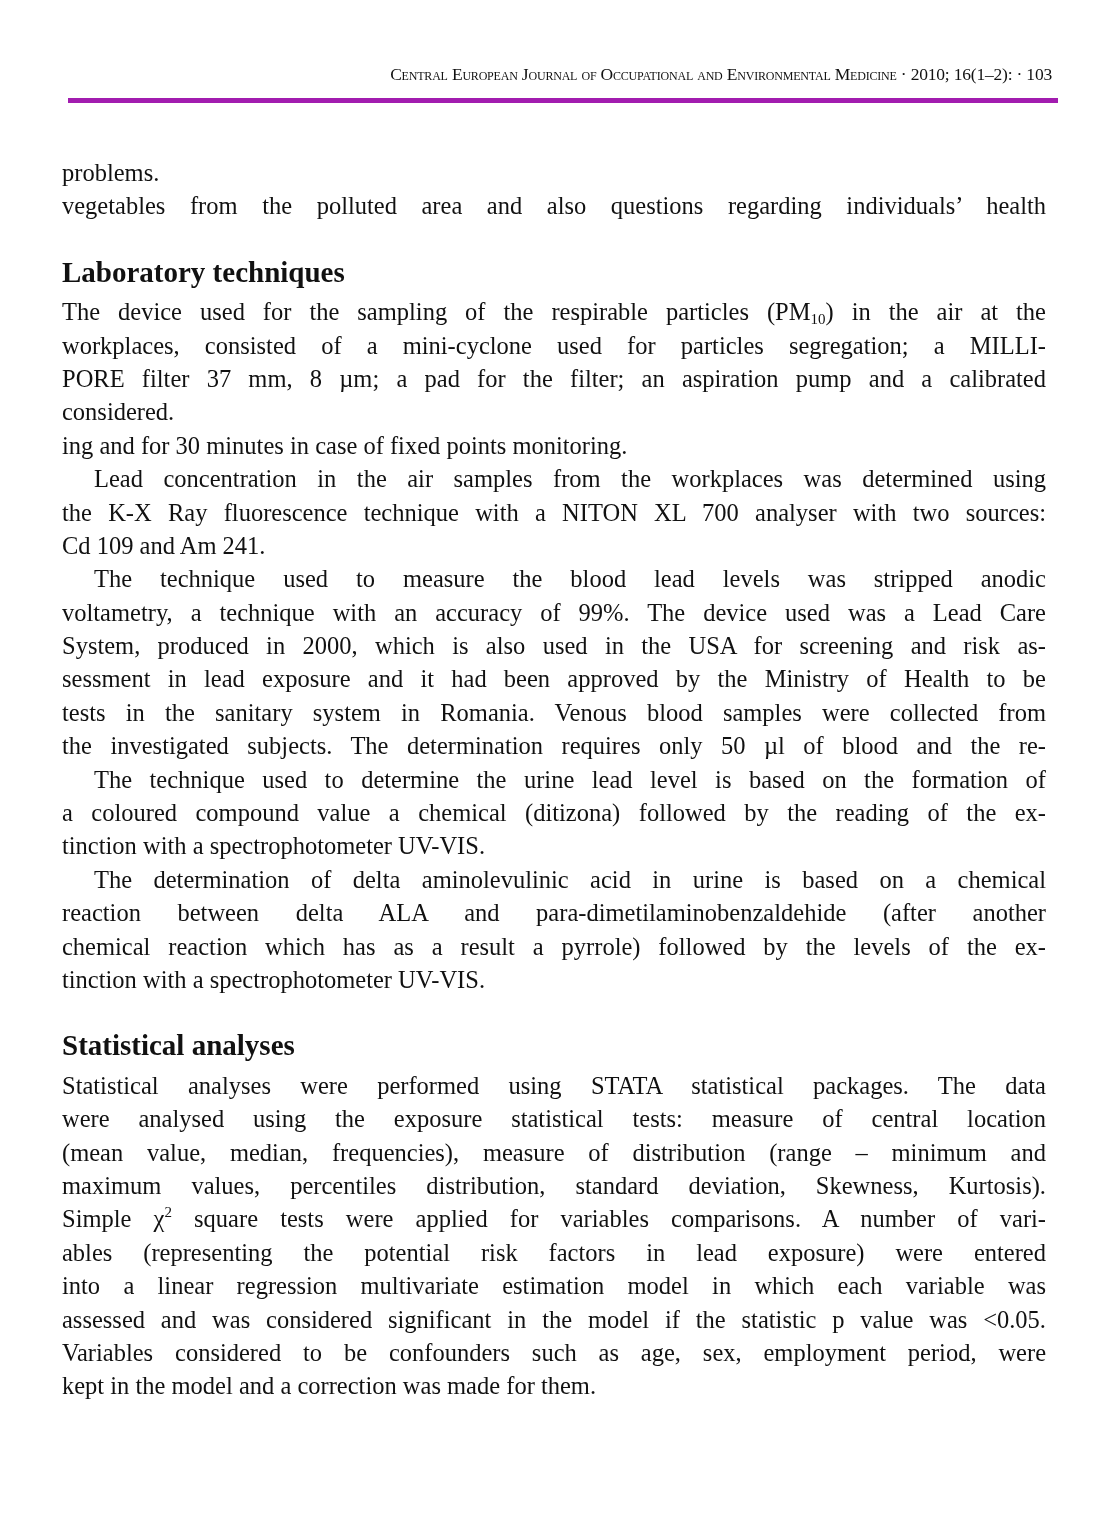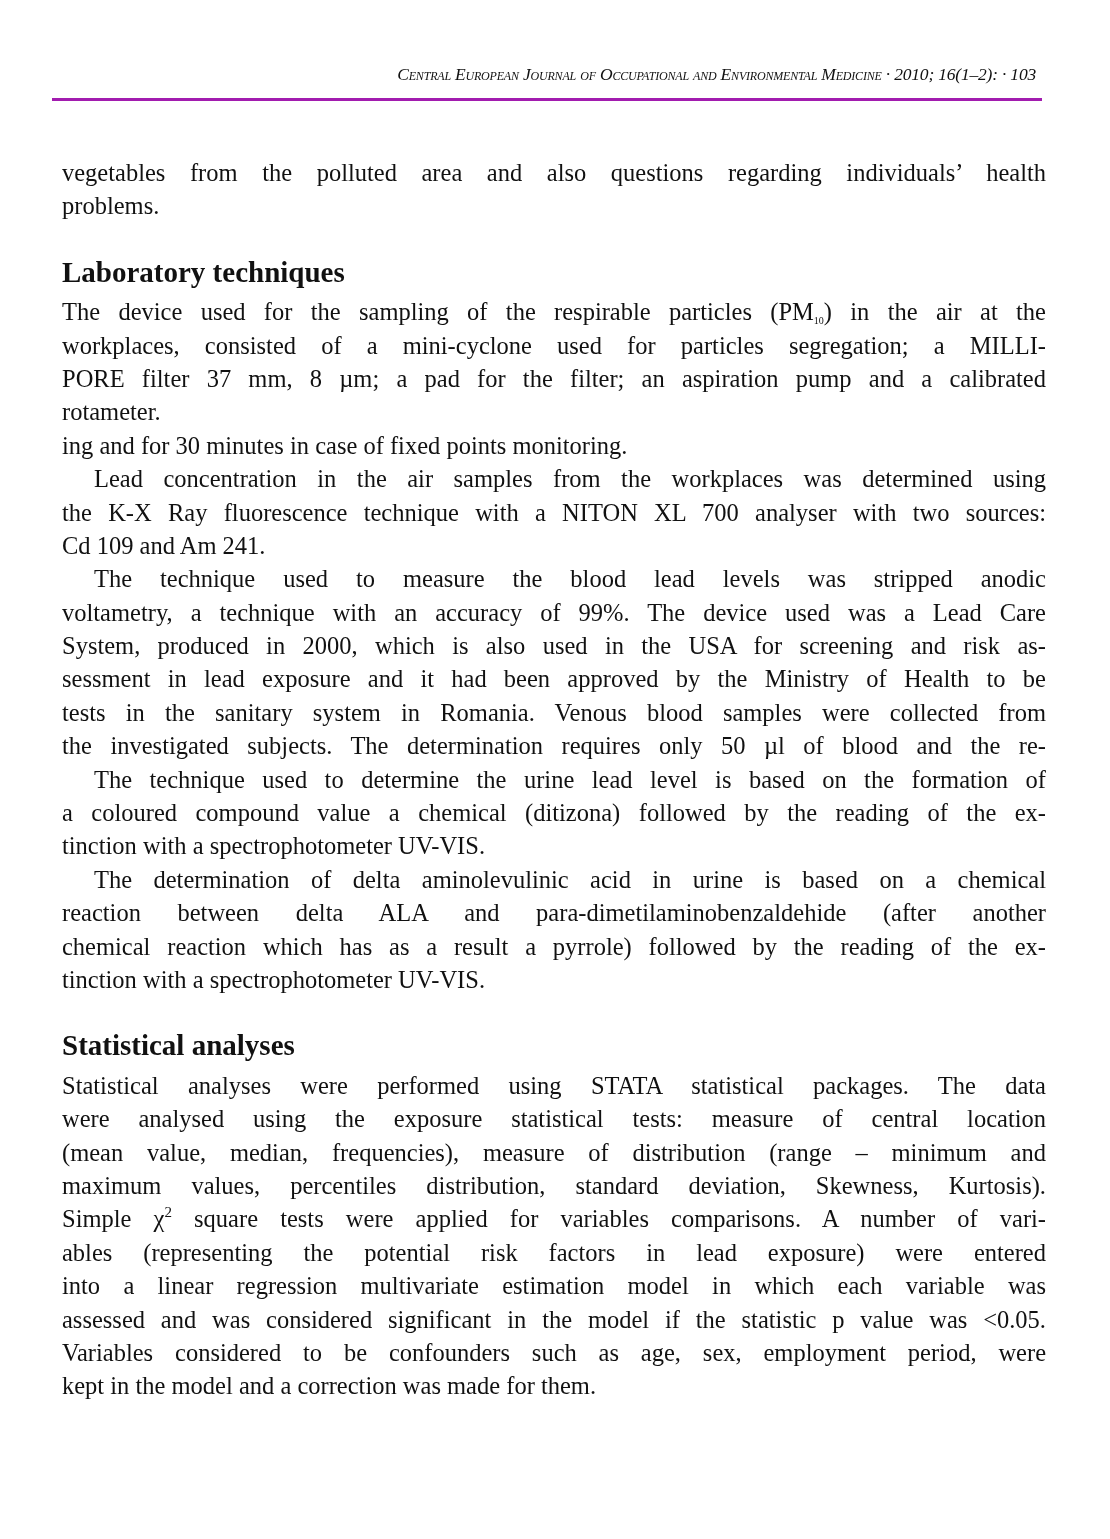--- a/index.html
+++ b/index.html
@@ -1,67 +1,67 @@
 <!DOCTYPE html>
 <html><head>
 <meta charset="utf-8">
 <style>
   html, body { margin: 0; padding: 0; background: #ffffff; }
   body { width: 1110px; height: 1539px; position: relative; overflow: hidden; font-family: "Liberation Serif", serif; color: #111; }
-  .header { position: absolute; left: 52px; top: 62px; width: 990px; height: 36px; border-bottom: 3px solid #a21caf; font-style: italic; }
+  .header { position: absolute; left: 68px; top: 62px; width: 990px; height: 36px; border-bottom: 5px solid #a21caf; }
   .header-text { position: absolute; right: 6px; top: 2px; font-size: 17.5px; font-variant: small-caps; letter-spacing: -0.2px; white-space: nowrap; }
   .content { position: absolute; left: 62px; top: 156px; width: 984px; }
   .line { font-size: 24.5px; line-height: 33.4px; height: 33.4px; white-space: nowrap; text-align: justify; text-align-last: justify; }
   .line.last { text-align-last: left; }
   .line.indent { text-indent: 32px; }
   .heading { font-weight: bold; font-size: 29px; line-height: 33.4px; height: 33.4px; }
   .gap { height: 33px; }
-  sub { font-size: 10px; vertical-align: -4px; line-height: 0; }
+  sub { font-size: 15px; vertical-align: -4px; line-height: 0; }
   sup { font-size: 15px; vertical-align: 10px; line-height: 0; }
 </style>
 </head>
 <body>
 
 <div class="header">
   <span class="header-text"><span>Central European Journal of Occupational and Environmental Medicine</span> <span>· 2010; 16(1–2): · 103</span></span>
 </div>
 
 <div class="content">
+  <div class="line last">problems.</div>
   <div class="line">vegetables from the polluted area and also questions regarding individuals’ health</div>
-  <div class="line last">problems.</div>
   <div class="gap"></div>
 
   <div class="heading">Laboratory techniques</div>
   <div style="height:6px"></div>
 
   <div class="line"><span>The device used for the sampling of the respirable particles (PM</span><sub>10</sub><span>) in the air at the</span></div>
   <div class="line">workplaces, consisted of a mini-cyclone used for particles segregation; a MILLI-</div>
   <div class="line">PORE filter 37 mm, 8 µm; a pad for the filter; an aspiration pump and a calibrated</div>
-  <div class="line last">rotameter.</div>
+  <div class="line last">considered.</div>
 
   <div class="line last">ing and for 30 minutes in case of fixed points monitoring.</div>
 
   <div class="line indent">Lead concentration in the air samples from the workplaces was determined using</div>
   <div class="line">the K-X Ray fluorescence technique with a NITON XL 700 analyser with two sources:</div>
   <div class="line last">Cd 109 and Am 241.</div>
 
   <div class="line indent">The technique used to measure the blood lead levels was stripped anodic</div>
   <div class="line">voltametry, a technique with an accuracy of 99%. The device used was a Lead Care</div>
   <div class="line">System, produced in 2000, which is also used in the USA for screening and risk as-</div>
   <div class="line">sessment in lead exposure and it had been approved by the Ministry of Health to be</div>
   <div class="line">tests in the sanitary system in Romania. Venous blood samples were collected from</div>
   <div class="line">the investigated subjects. The determination requires only 50 µl of blood and the re-</div>
 
   <div class="line indent">The technique used to determine the urine lead level is based on the formation of</div>
   <div class="line">a coloured compound value a chemical (ditizona) followed by the reading of the ex-</div>
   <div class="line last">tinction with a spectrophotometer UV-VIS.</div>
 
   <div class="line indent">The determination of delta aminolevulinic acid in urine is based on a chemical</div>
   <div class="line">reaction between delta ALA and para-dimetilaminobenzaldehide (after another</div>
-  <div class="line">chemical reaction which has as a result a pyrrole) followed by the reading of the ex-</div>
+  <div class="line">chemical reaction which has as a result a pyrrole) followed by the levels of the ex-</div>
   <div class="line last">tinction with a spectrophotometer UV-VIS.</div>
   <div class="gap"></div>
 
   <div class="heading">Statistical analyses</div>
   <div style="height:6px"></div>
 
   <div class="line">Statistical analyses were performed using STATA statistical packages. The data</div>
   <div class="line">were analysed using the exposure statistical tests: measure of central location</div>
   <div class="line">(mean value, median, frequencies), measure of distribution (range – minimum and</div>
   <div class="line">maximum values, percentiles distribution, standard deviation, Skewness, Kurtosis).</div>

